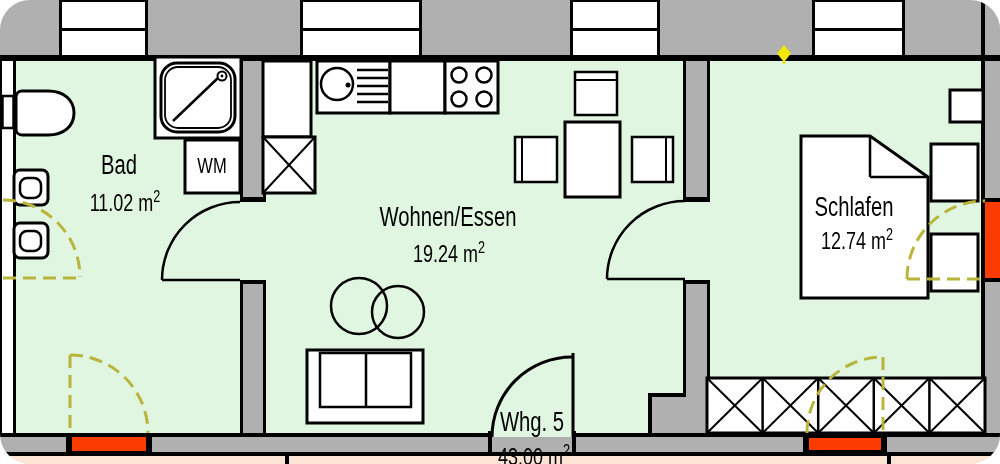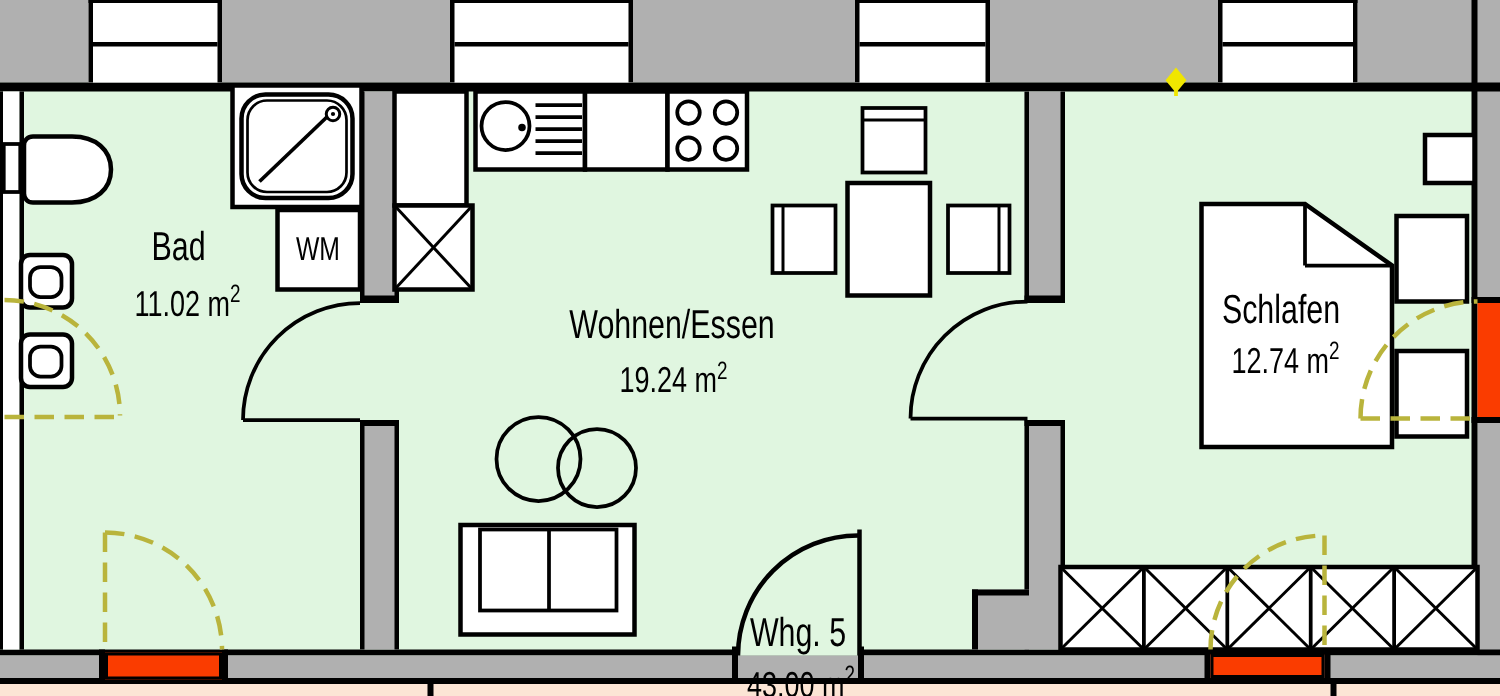--- a/index.html
+++ b/index.html
@@ -1,18 +1,18 @@
 <!DOCTYPE html>
 <html><head>
 <meta charset="utf-8">
 <style>
   html,body{margin:0;padding:0;background:#fff;}
   .canvas{
     position:relative;width:1000px;height:464px;background:#E0F6E0;
-    overflow:hidden;font-family:"Liberation Sans","DejaVu Sans",sans-serif;
+    overflow:hidden;font-family:"Liberation Sans","DejaVu Sans",sans-serif;border-radius:30px;
   }
   .abs{position:absolute;box-sizing:border-box;}
   .wall{background:#B0B0B0;}
   .blk{background:#000;}
   .winwhite{background:#fff;border-left:3px solid #000;border-right:3px solid #000;border-top:2px solid #000;}
   .pane{position:absolute;left:0;top:26px;width:100%;height:3px;background:#000;}
   .stem{background:#B0B0B0;border-left:3px solid #000;border-right:3px solid #000;}
   .stem-top{border-bottom:5px solid #000;}
   .stem-bot{border-top:4px solid #000;}
   .orange{background:#FA3C00;border:2px solid #000;}

